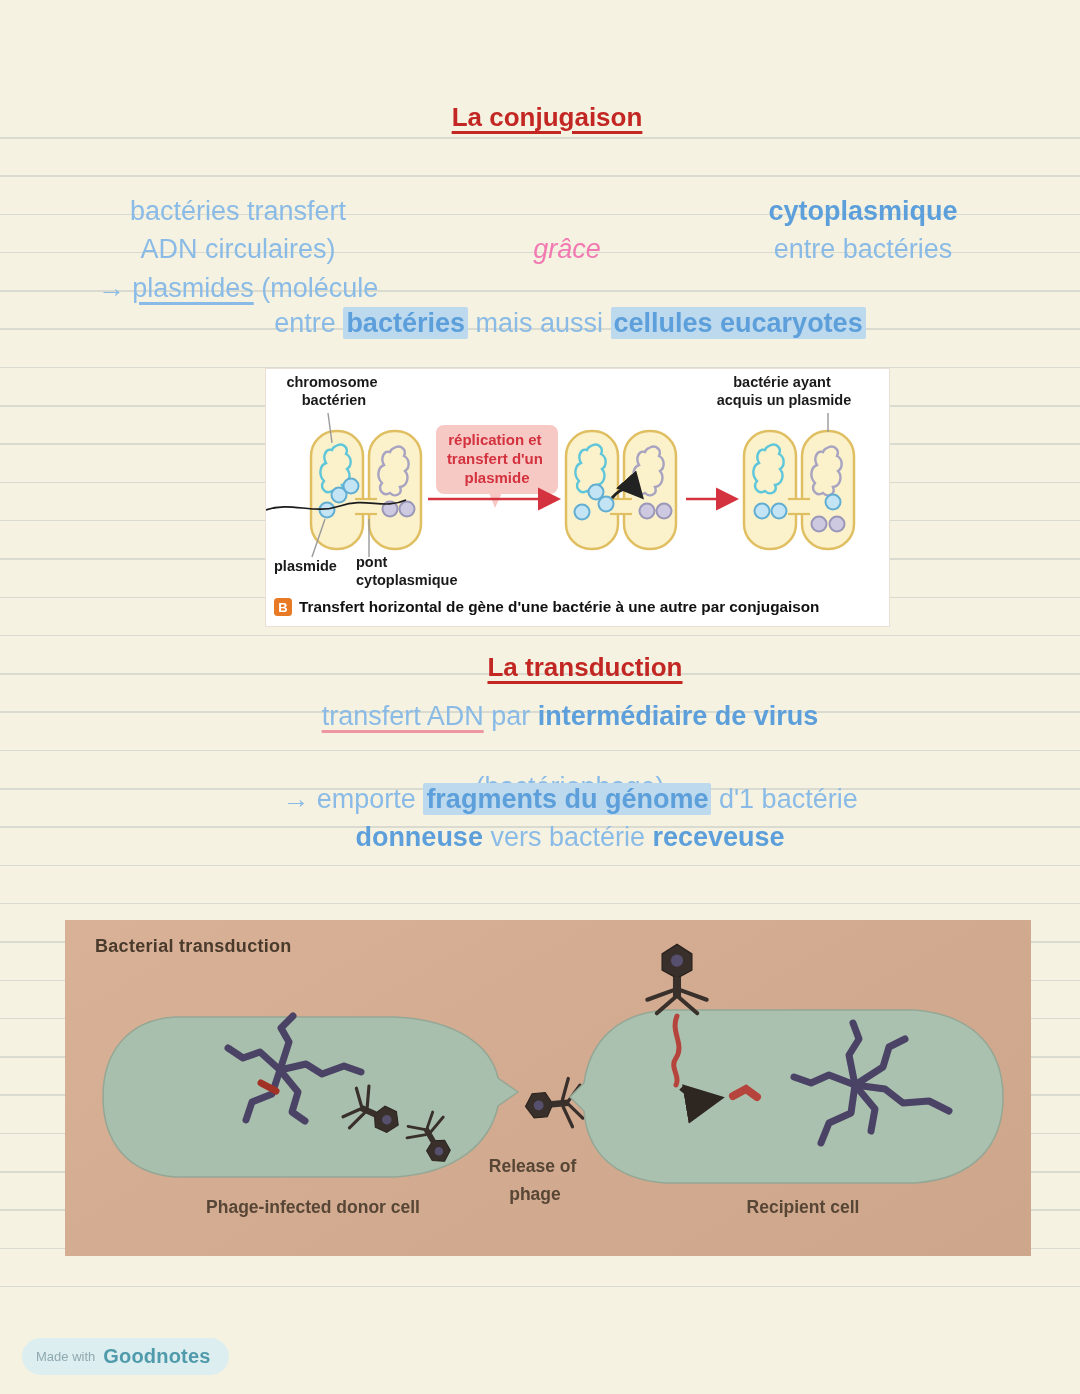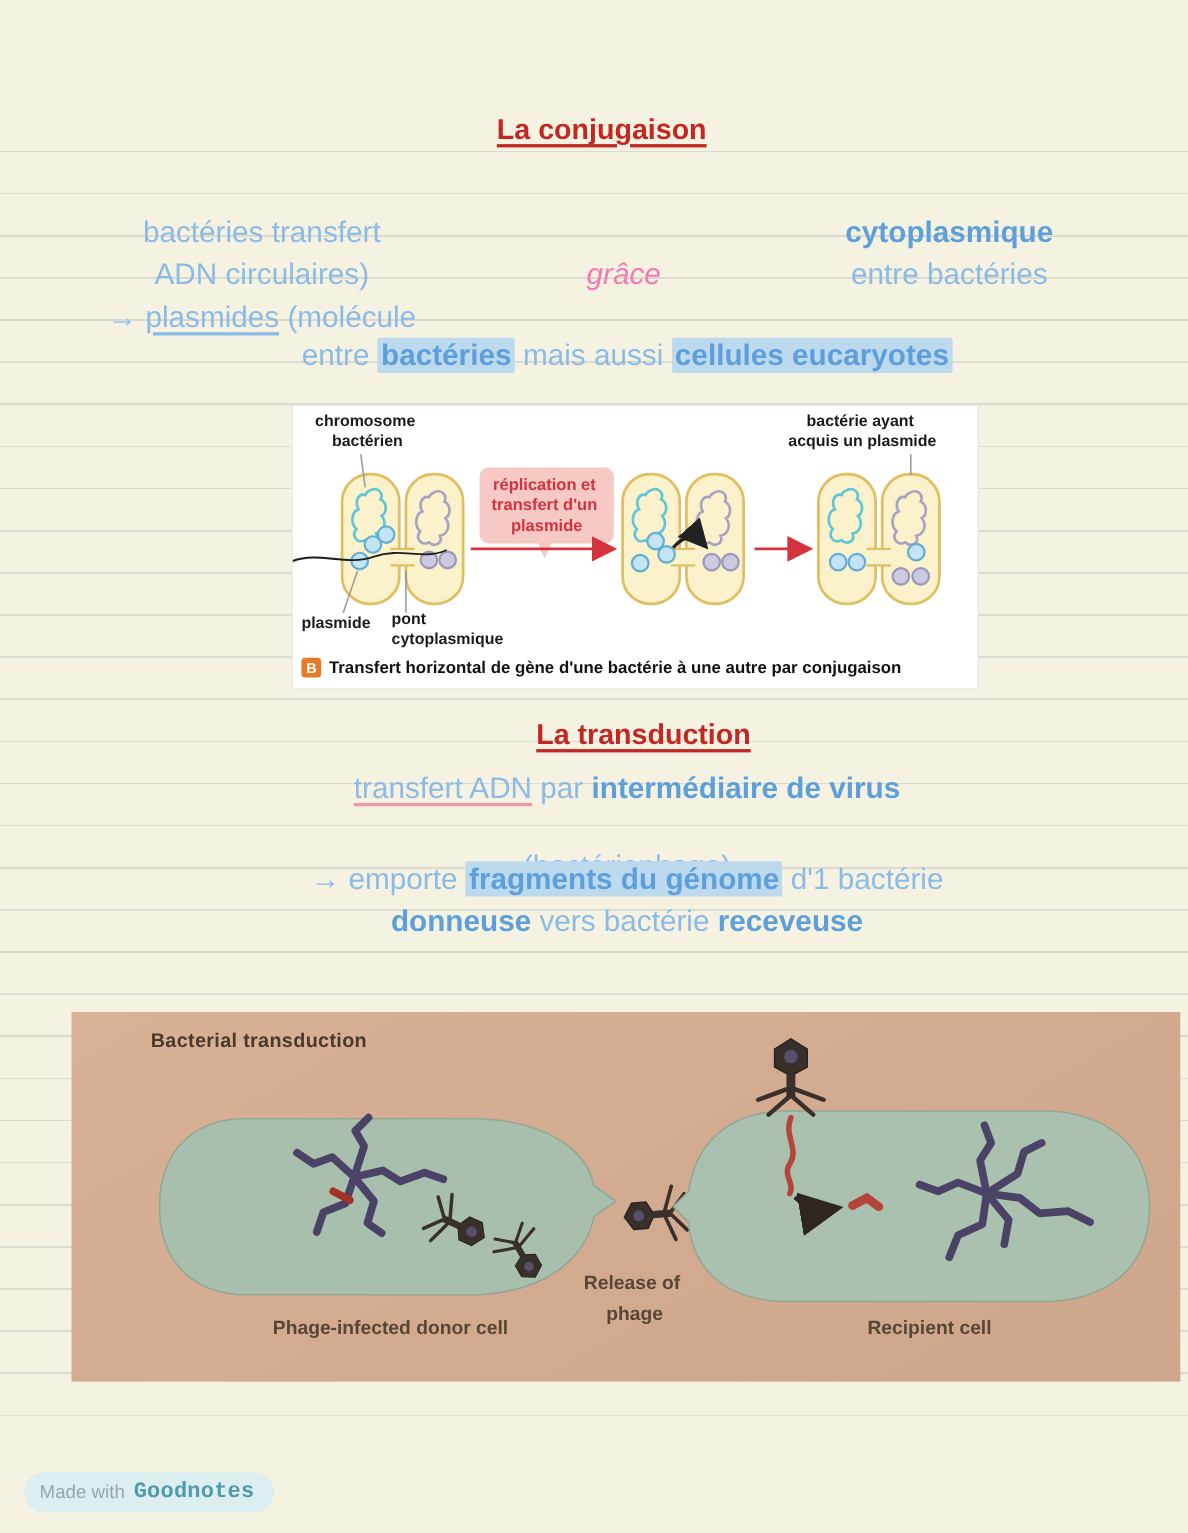--- a/index.html
+++ b/index.html
@@ -19,22 +19,22 @@
   .u-blue{text-decoration:underline;text-decoration-thickness:2.5px;text-underline-offset:5px;}
   .u-pink{text-decoration:underline;text-decoration-color:#ee97a4;text-decoration-thickness:2.5px;text-underline-offset:5px;}
   .center{text-align:center;}
   
   .panel{background:#ffffff;border:1px solid #ece0d6;}
   .scanpanel{background:linear-gradient(150deg,#d8b197 0%,#d2aa90 55%,#cea68b 100%);}
   .scan-svg{filter:blur(0.45px);}
   
   .gbadge{display:flex;align-items:center;gap:8px;background:#dceef0;
           border-radius:20px;padding:7px 18px 7px 14px;}
-  .gbadge .mw{font-size:17px;color:#8fa9b0;}
-  .gbadge .gn{font-size:20px;color:#4f9aab;font-weight:600;letter-spacing:.2px;font-family:Liberation Mono, monospace;}
+  .gbadge .mw{font-size:13px;color:#8fa9b0;}
+  .gbadge .gn{font-size:20px;color:#4f9aab;font-weight:600;letter-spacing:.2px;}
 </style>
 </head>
 <body>
 
 <div class="ruling"></div>
 
 <div class="abs center" style="left:47px;top:102px;width:1000px;">
   <span class="red-title">La conjugaison</span>
 </div>
 
@@ -168,21 +168,21 @@
 <div class="abs center blue" style="left:60px;top:737px;width:1020px;line-height:34px;margin-top:33px;">
   <span class="u-pink">(bactériophage)</span>
 </div>
 <div class="abs center blue" style="left:60px;top:782px;width:1020px;line-height:34px;">
   <span>→</span><span> emporte </span><span class="blue-b hl">fragments du génome</span><span> d'1 bactérie</span>
 </div>
 <div class="abs center blue" style="left:60px;top:820px;width:1020px;line-height:34px;">
   <span class="blue-b">donneuse</span><span> vers bactérie </span><span class="blue-b">receveuse</span>
 </div>
 
-<div class="abs scanpanel" style="left:65px;top:920px;width:966px;height:336px;padding-left:42px;">
+<div class="abs scanpanel" style="left:65px;top:920px;width:966px;height:336px;">
 <svg class="scan-svg" width="966" height="336" viewBox="0 0 966 336">
   <defs>
     <marker id="scanhead" markerWidth="8" markerHeight="8" refX="6" refY="4" orient="auto">
           <path d="M0,0 L8,4 L0,8 z" fill="#2e2620"></path>
         </marker>
     <g id="phage">
       <polygon points="0,-16 11,-9 11,3 0,9 -11,3 -11,-9" fill="#39302b" stroke="#2a221e" stroke-width="1"></polygon>
       <circle cx="0" cy="-4" r="4.5" fill="#56506e"></circle>
       <rect x="-3" y="8" width="6" height="15" fill="#39302b"></rect>
       <path d="M0,22 l-15,13 M0,22 l15,13 M-3,18 l-19,7 M3,18 l19,7" stroke="#39302b" stroke-width="3" fill="none" stroke-linecap="round"></path>

